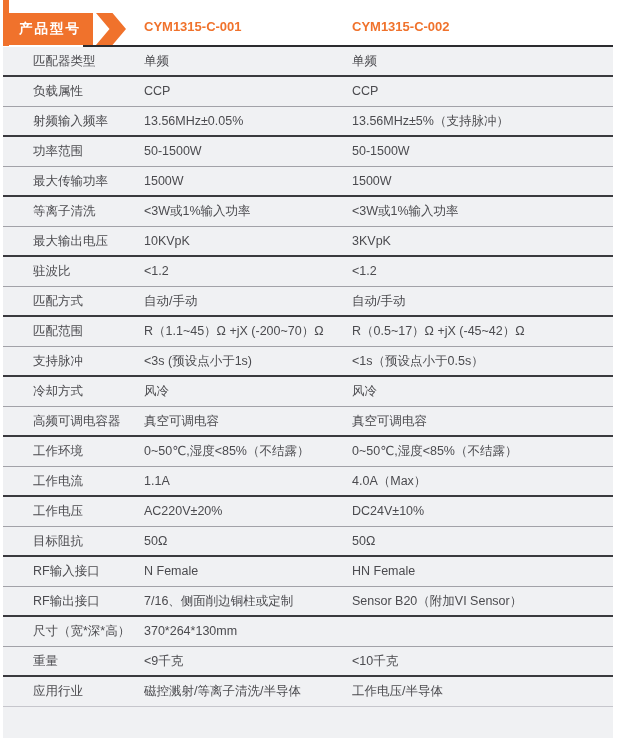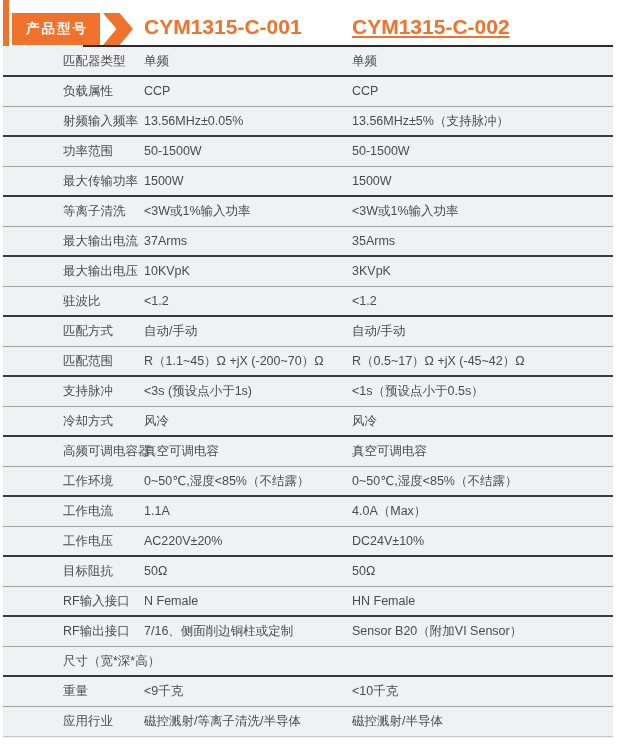--- a/index.html
+++ b/index.html
@@ -8,51 +8,51 @@
     background:#ffffff;
     font-family:"Liberation Sans","DejaVu Sans",sans-serif;
     -webkit-font-smoothing:antialiased;
   }
   .page{position:relative;width:626px;height:748px;overflow:hidden;background:#ffffff;}
   .sheet{position:absolute;left:3px;top:0;width:610px;height:738px;}
 
   
   .hdr{position:relative;height:47px;background:#ffffff;}
   .accent-bar{position:absolute;left:0;top:0;width:6px;height:46px;background:var(--accent);}
-  .badge{position:absolute;left:9px;top:13px;height:32px;display:flex;align-items:stretch;}
+  .badge{position:absolute;left:2px;top:13px;height:32px;display:flex;align-items:stretch;}
   .badge-rect{
     background:var(--accent);color:#ffffff;
     font-size:13.5px;font-weight:bold;letter-spacing:2px;
     line-height:32px;padding:0 12px 0 14px;white-space:nowrap;
   }
   .badge-arrow{
     width:30px;height:32px;margin-left:3px;background:var(--accent);
     clip-path:polygon(0 0,55% 0,100% 50%,55% 100%,0 100%,45% 50%);
   }
   .hdr-line{position:absolute;left:80px;right:0;top:45px;height:2px;background:#2b2b2f;}
   .model{
     position:absolute;top:10px;height:34px;line-height:34px;
-    color:var(--accent);font-weight:bold;font-size:21px;white-space:nowrap;
+    color:var(--accent);font-weight:bold;font-size:13px;white-space:nowrap;
   }
   .model-1{left:141px;}
-  .model-2{left:349px;text-decoration:underline;}
+  .model-2{left:349px;}
 
   
   .tbl{position:relative;background:#f0f1f3;height:691px;}
   .row{
     position:relative;height:30px;box-sizing:border-box;
     border-bottom:1px solid #a2a2a8;
   }
   .row:nth-child(odd){border-bottom:2px solid #3a3a3e;}
   .row:last-child{border-bottom:1px solid #c6c6cc;}
   .cell{
     position:absolute;top:0;line-height:29px;
     font-size:12.5px;color:#4b4b4f;white-space:nowrap;
   }
-  .c-label{left:60px;}
+  .c-label{left:30px;}
   .c-1{left:141px;}
   .c-2{left:349px;}
 </style>
 </head>
 <body>
 
 <div class="page">
   <div class="sheet">
 
     <div class="hdr">
@@ -96,25 +96,20 @@
     <span class="cell c-1">1500W</span>
     <span class="cell c-2">1500W</span>
   </div>
 
   <div class="row">
     <span class="cell c-label">等离子清洗</span>
     <span class="cell c-1">&lt;3W或1%输入功率</span>
     <span class="cell c-2">&lt;3W或1%输入功率</span>
   </div>
 
-  <div class="row">
-    <span class="cell c-label">最大输出电流</span>
-    <span class="cell c-1">37Arms</span>
-    <span class="cell c-2">35Arms</span>
-  </div>
 
   <div class="row">
     <span class="cell c-label">最大输出电压</span>
     <span class="cell c-1">10KVpK</span>
     <span class="cell c-2">3KVpK</span>
   </div>
 
   <div class="row">
     <span class="cell c-label">驻波比</span>
     <span class="cell c-1">&lt;1.2</span>
@@ -182,29 +177,30 @@
   </div>
 
   <div class="row">
     <span class="cell c-label">RF输出接口</span>
     <span class="cell c-1">7/16、侧面削边铜柱或定制</span>
     <span class="cell c-2">Sensor B20（附加VI Sensor）</span>
   </div>
 
   <div class="row">
     <span class="cell c-label">尺寸（宽*深*高）</span>
+    <span class="cell c-1">370*264*130mm</span>
   </div>
 
   <div class="row">
     <span class="cell c-label">重量</span>
     <span class="cell c-1">&lt;9千克</span>
     <span class="cell c-2">&lt;10千克</span>
   </div>
 
   <div class="row">
     <span class="cell c-label">应用行业</span>
     <span class="cell c-1">磁控溅射/等离子清洗/半导体</span>
-    <span class="cell c-2">磁控溅射/半导体</span>
+    <span class="cell c-2">工作电压/半导体</span>
   </div>
 </div>
 
   </div>
 </div>
 
 </body></html>

